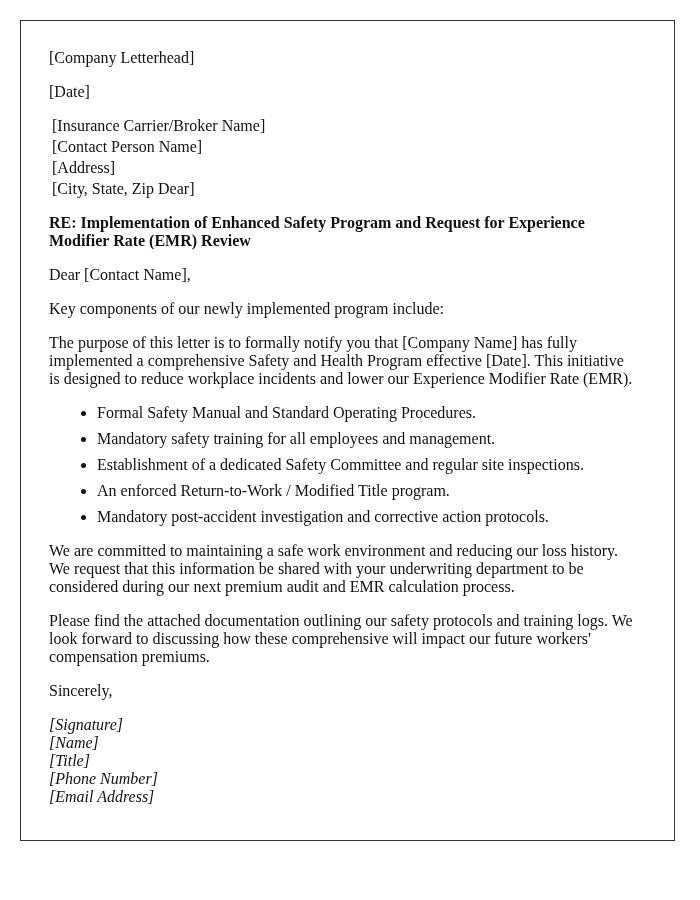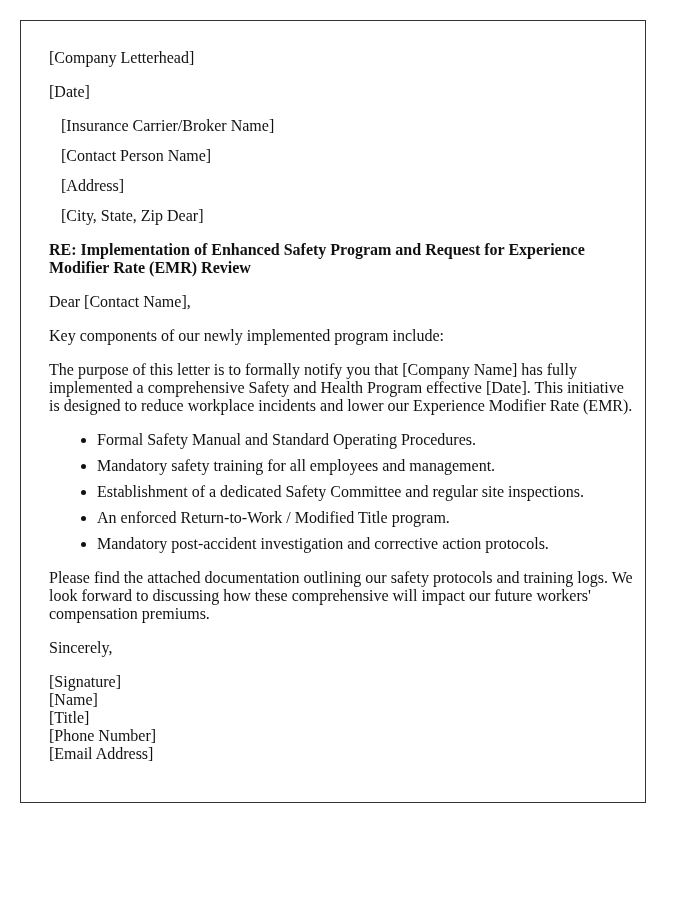--- a/index.html
+++ b/index.html
@@ -14,46 +14,47 @@
       font-family: "Liberation Serif", "DejaVu Serif", serif;
       font-size: 16px;
       line-height: 18px;
       color: #111111;
     }
     .letter {
       position: absolute;
       left: 20px;
       top: 20px;
       width: 584px;
-      padding: 28px 12px 34px 28px;
+      padding: 28px 41px 34px 28px;
       border: 1px solid #333333;
       min-height: 719px;
     }
     .letter p {
       margin: 0 0 16px 0;
     }
     .block {
       margin: 0 0 16px 0;
     }
     .block div {
-      margin: 12px;
+      margin: 3px;
     }
     .subject {
       font-weight: bold;
     }
     ul.components {
       margin: 0 0 16px 0;
       padding-left: 40px;
       list-style: disc;
     }
     ul.components li {
       margin: 8px;
     }
     .sig-block {
       margin: 0;
+      font-style: italic;
     }
   </style>
 </head>
 <body>
 
 <div class="letter">
   <p>[Company Letterhead]</p>
   <p>[Date]</p>
 
   <div class="block">
@@ -72,20 +73,21 @@
   <p>The purpose of this letter is to formally notify you that [Company Name] has fully implemented a comprehensive Safety and Health Program effective [Date]. This initiative is designed to reduce workplace incidents and lower our Experience Modifier Rate (EMR).</p>
 
   <ul class="components">
     <li>Formal Safety Manual and Standard Operating Procedures.</li>
     <li>Mandatory safety training for all employees and management.</li>
     <li>Establishment of a dedicated Safety Committee and regular site inspections.</li>
     <li>An enforced Return-to-Work / Modified Title program.</li>
     <li>Mandatory post-accident investigation and corrective action protocols.</li>
   </ul>
 
+  <p>We are committed to maintaining a safe work environment and reducing our loss history. We request that this information be shared with your underwriting department to be considered during our next premium audit and EMR calculation process.</p>
 
   <p>Please find the attached documentation outlining our safety protocols and training logs. We look forward to discussing how these comprehensive will impact our future workers' compensation premiums.</p>
 
   <p>Sincerely,</p>
 
   <div class="sig-block">
     <div>[Signature]</div>
     <div>[Name]</div>
     <div>[Title]</div>
     <div>[Phone Number]</div>

